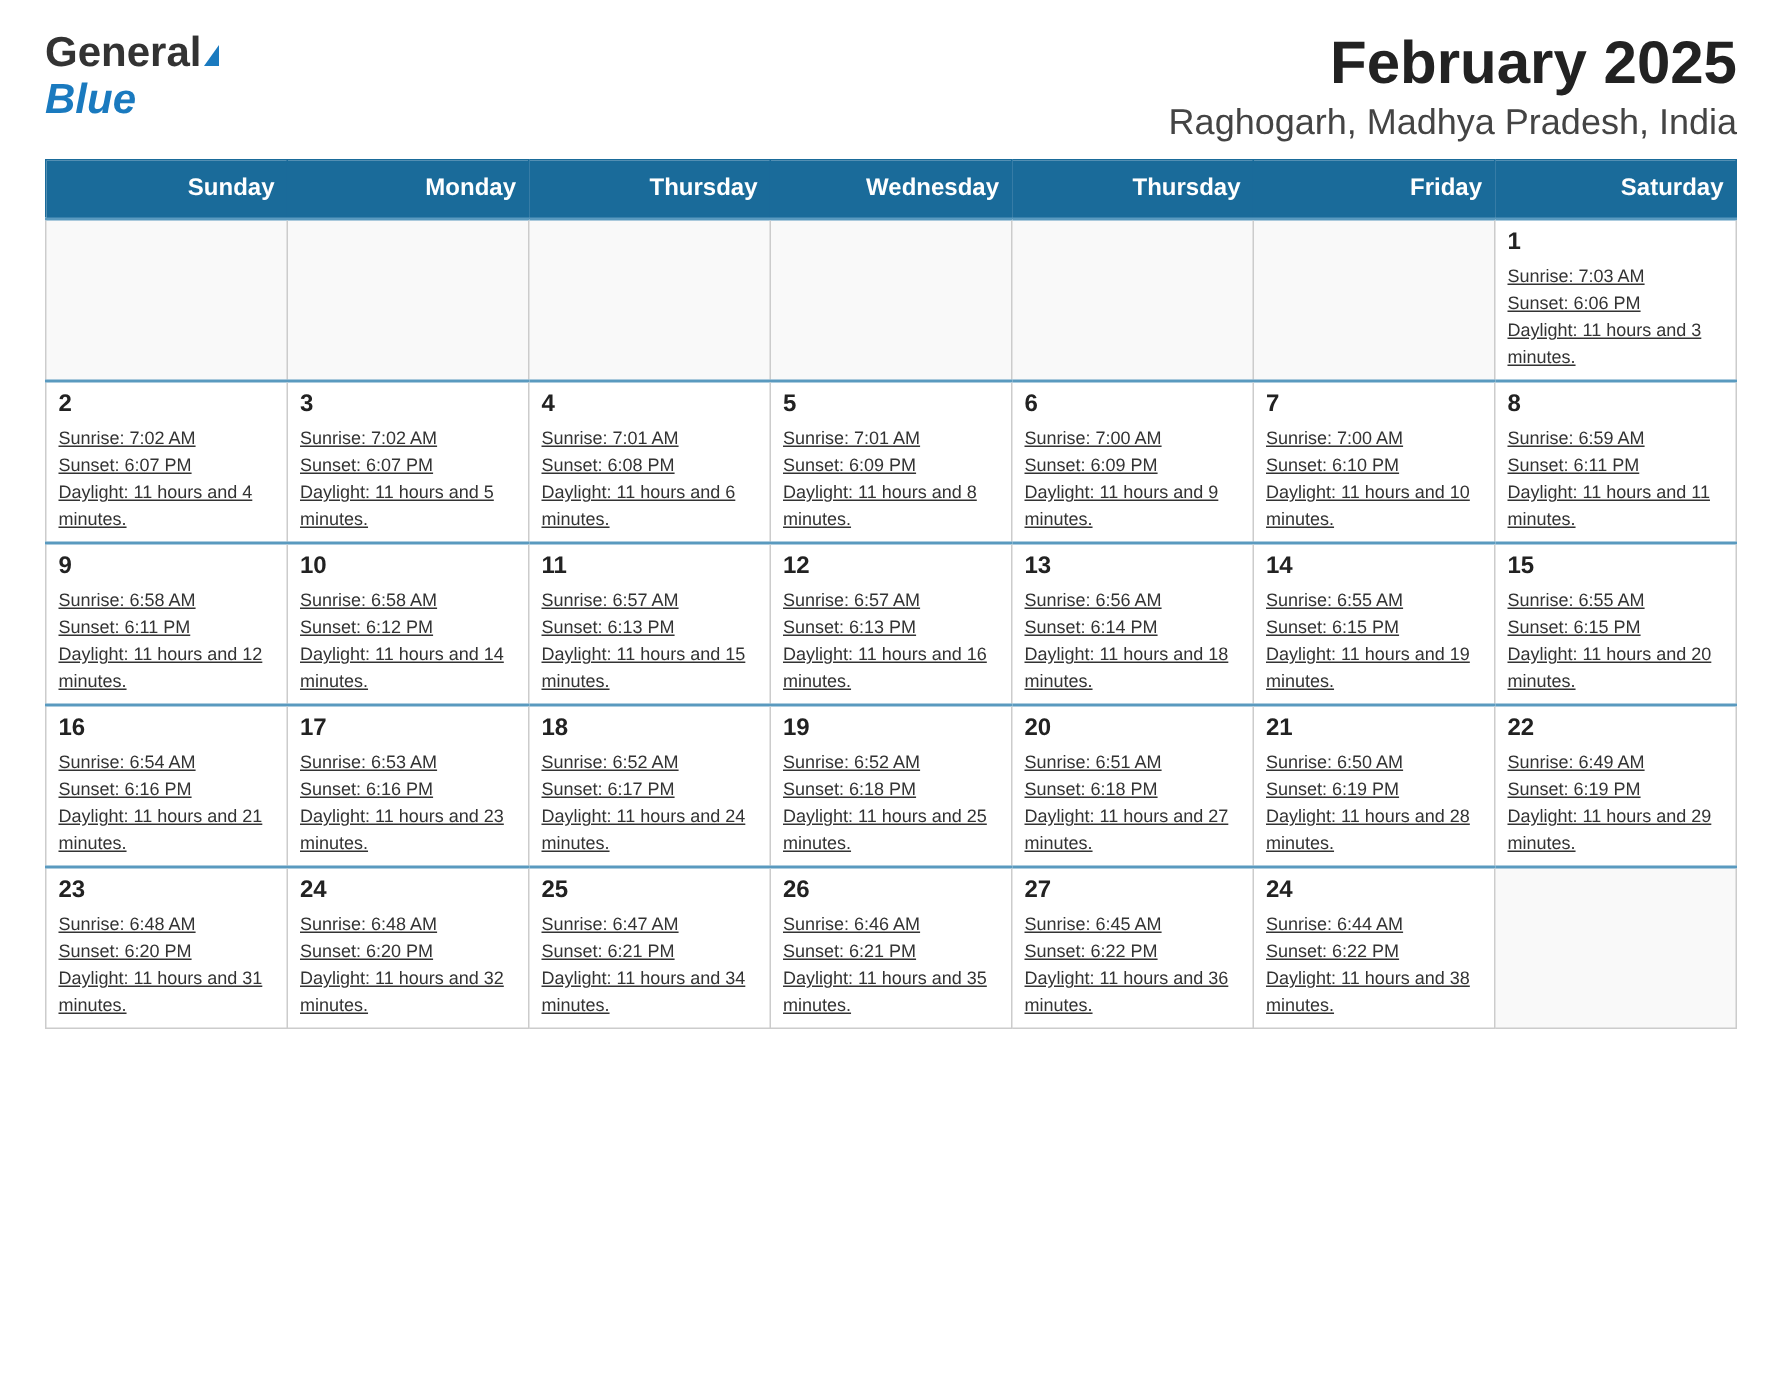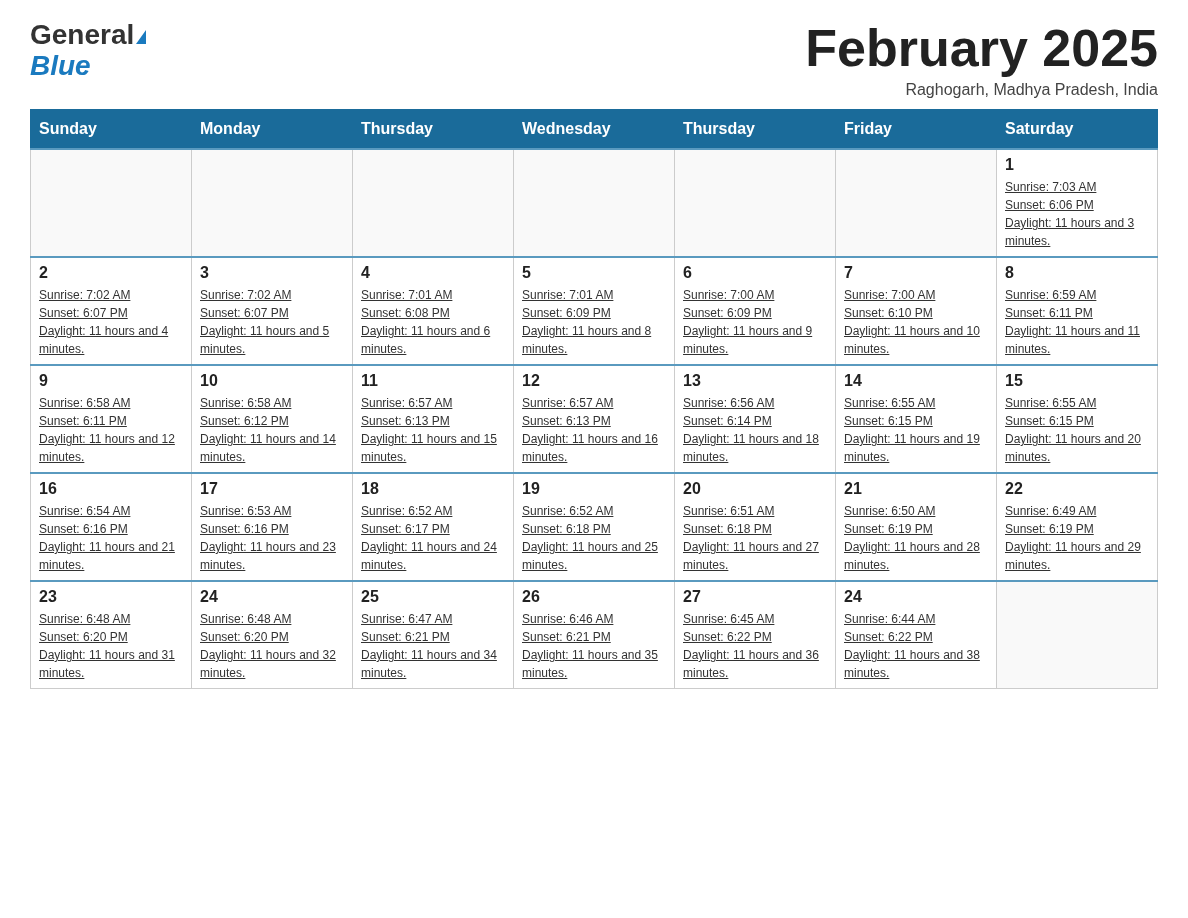--- a/index.html
+++ b/index.html
@@ -39,42 +39,42 @@
       border-left: 10px solid transparent;
       border-right: 0px solid transparent;
       border-bottom: 14px solid #1a7abf;
       margin-left: 2px;
       vertical-align: middle;
     }
     .title-section {
       text-align: right;
     }
     .month-title {
-      font-size: 52px;
+      font-size: 40px;
       font-weight: bold;
       color: #222;
       line-height: 1.1;
     }
     .location {
-      font-size: 16px;
+      font-size: 24px;
       color: #444;
       margin-top: 4px;
     }
     .calendar {
       width: 100%;
       border-collapse: collapse;
       margin-top: 10px;
     }
     .calendar thead th {
       background-color: #1a6b9a;
       color: #fff;
       font-size: 16px;
       font-weight: bold;
       padding: 10px 8px;
-      text-align: left;
+      text-align: right;
       border: 1px solid #1a6b9a;
     }
     .calendar tbody td {
       vertical-align: top;
       border: 1px solid #ccc;
       border-top: 2px solid #5a9abf;
       padding: 6px 8px;
       width: 14.28%;
       min-height: 100px;
       font-size: 12.5px;

